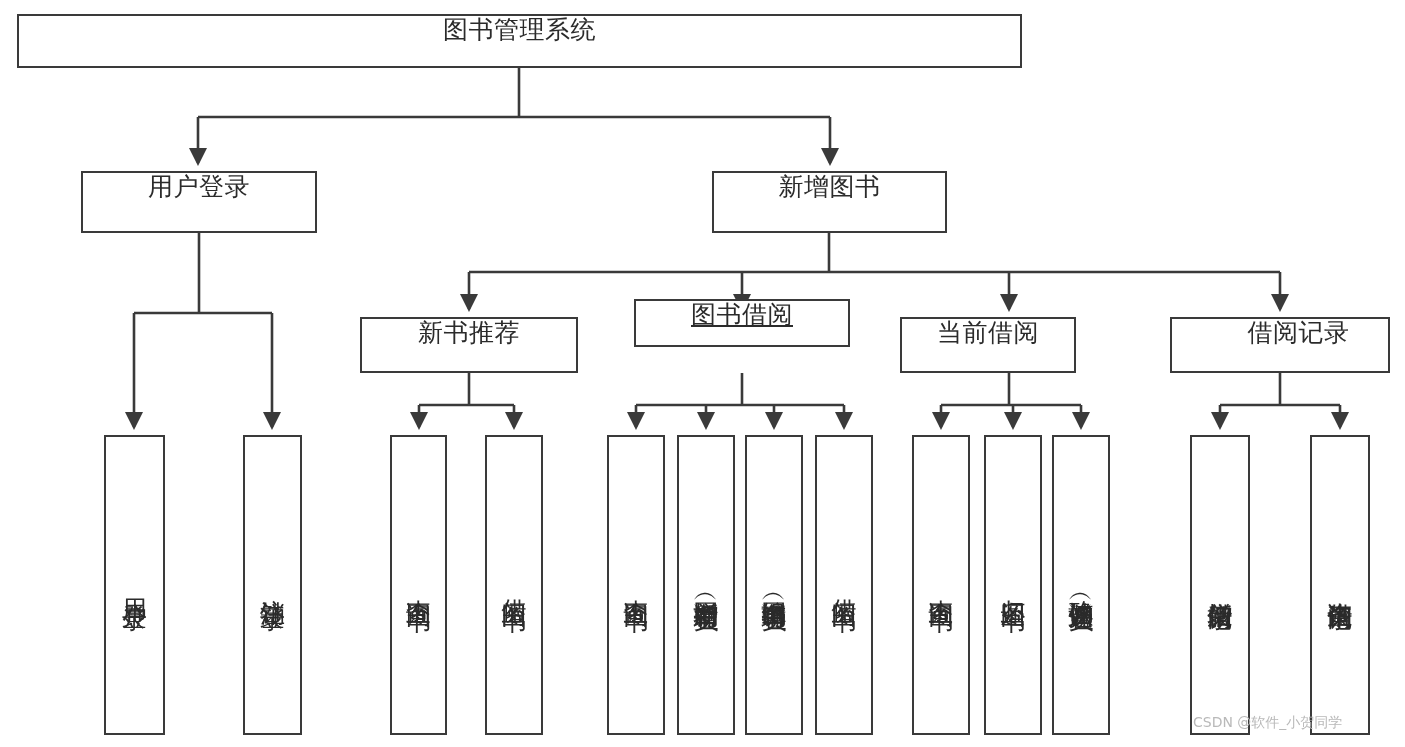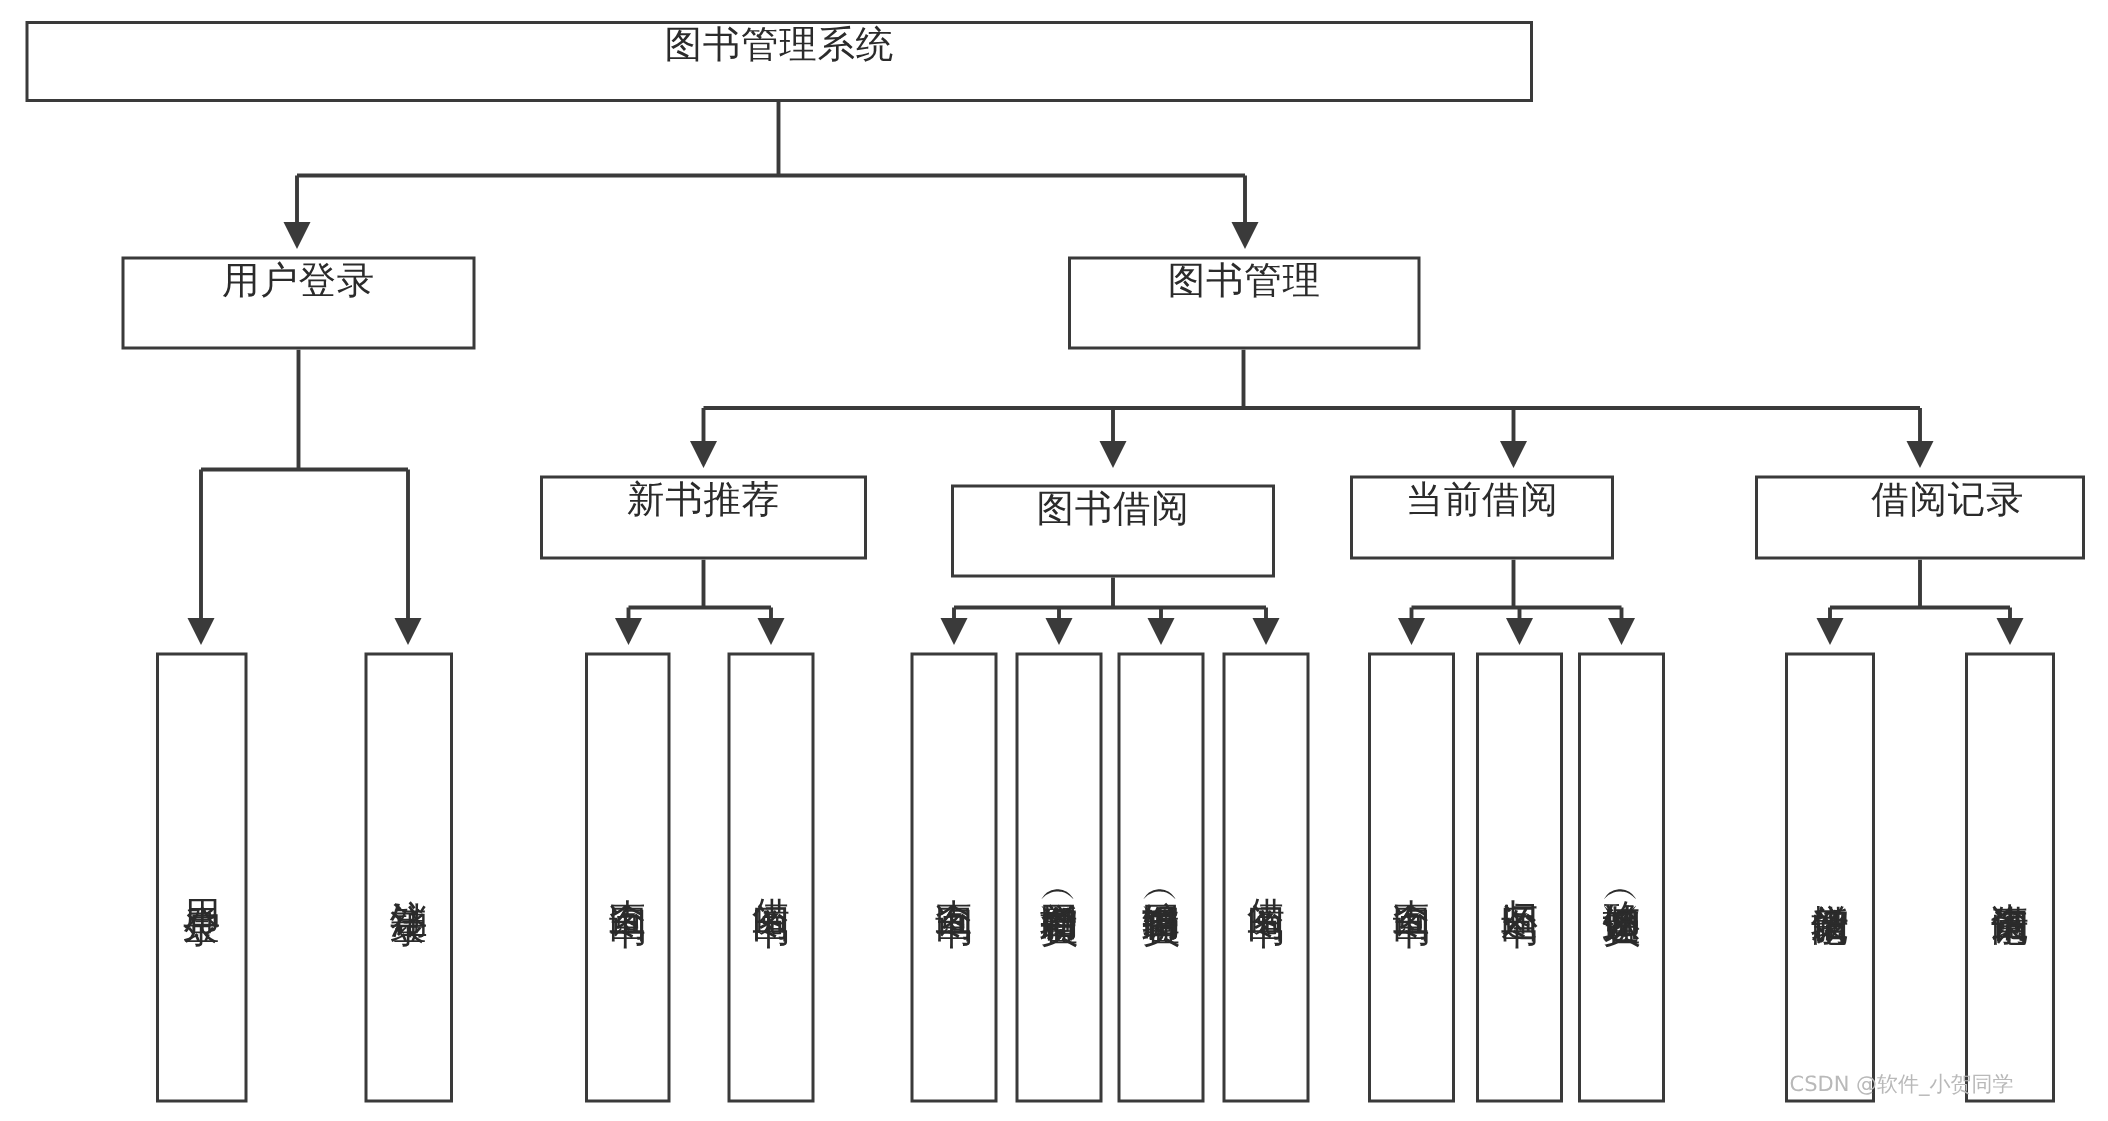--- a/index.html
+++ b/index.html
@@ -132,27 +132,27 @@
   </svg>
 
   <div class="node h root" style="left:17px; top:14px; width:1005px; height:54px;">
     <span class="label">图书管理系统</span>
   </div>
 
   <div class="node h" style="left:81px; top:171px; width:236px; height:62px;">
     <span class="label">用户登录</span>
   </div>
   <div class="node h" style="left:712px; top:171px; width:235px; height:62px;">
-    <span class="label">图书管理</span>
+    <span class="label">新增图书</span>
   </div>
 
   <div class="node h" style="left:360px; top:317px; width:218px; height:56px;">
     <span class="label">新书推荐</span>
   </div>
-  <div class="node h" style="left:634px; top:323px; width:216px; height:62px;">
+  <div class="node h" style="left:634px; top:299px; width:216px; height:48px;text-decoration:underline;">
     <span class="label">图书借阅</span>
   </div>
   <div class="node h" style="left:900px; top:317px; width:176px; height:56px;">
     <span class="label">当前借阅</span>
   </div>
   <div class="node h" style="left:1170px; top:317px; width:220px; height:56px;padding-left:37px;">
     <span class="label">借阅记录</span>
   </div>
 
   <div class="node v" style="left:104px; top:435px; width:61px; height:300px;">

